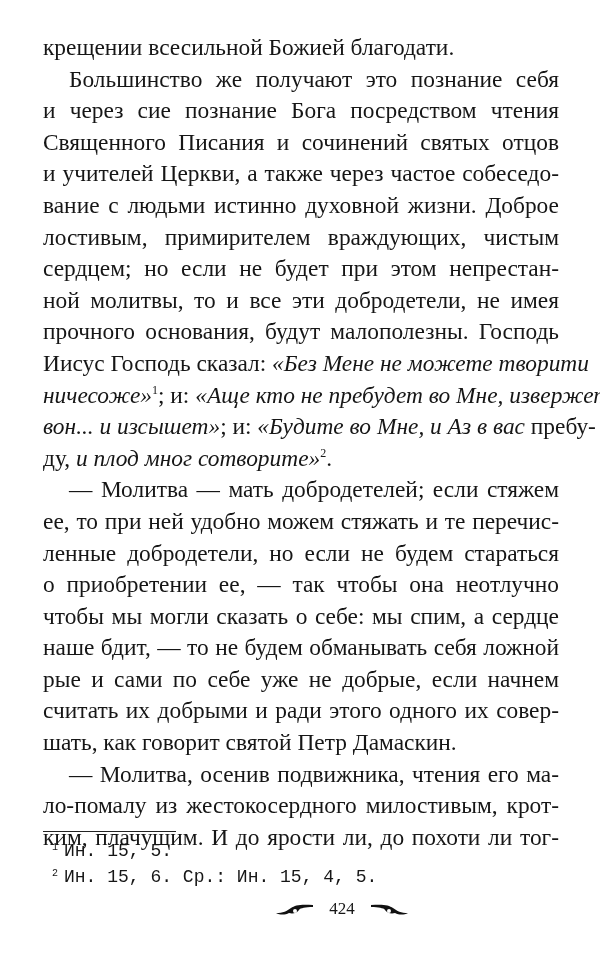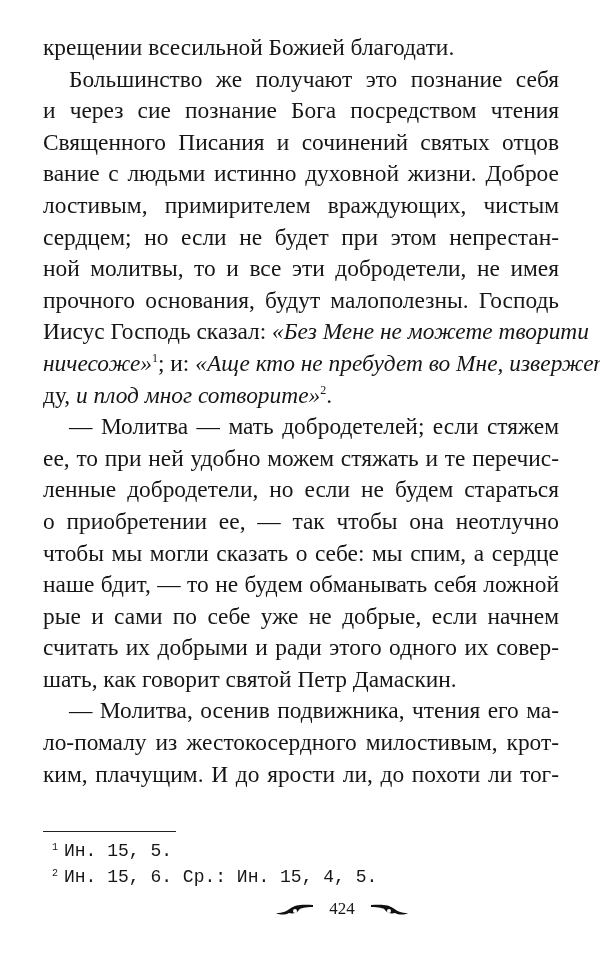--- a/index.html
+++ b/index.html
@@ -26,28 +26,30 @@
 </style>
 </head>
 <body>
 
 <div class="page">
   <div class="body-text">
     <span class="line last">крещении всесильной Божией благодати.</span>
     <span class="line indent">Большинство же получают это познание себя</span>
     <span class="line">и через сие познание Бога посредством чтения</span>
     <span class="line">Священного Писания и сочинений святых отцов</span>
+    <span class="line">и учителей Церкви, а также через частое собеседо-</span>
     <span class="line">вание с людьми истинно духовной жизни. Доброе</span>
     <span class="line">лостивым, примирителем враждующих, чистым</span>
     <span class="line">сердцем; но если не будет при этом непрестан-</span>
     <span class="line">ной молитвы, то и все эти добродетели, не имея</span>
     <span class="line">прочного основания, будут малополезны. Господь</span>
 
     <span class="line"><span>Иисус Господь сказал: </span><span class="it">«Без Мене не можете творити</span></span>
     <span class="line"><span class="it">ничесоже»</span><sup>1</sup><span>; и: </span><span class="it">«Аще кто не пребудет во Мне, извержется</span></span>
+    <span class="line"><span class="it">вон... и изсышет»</span><span>; и: </span><span class="it">«Будите во Мне, и Аз в вас</span><span> пребу-</span></span>
     <span class="line last"><span>ду, </span><span class="it">и плод мног сотворите»</span><sup>2</sup><span>.</span></span>
 
     <span class="line indent">— Молитва — мать добродетелей; если стяжем</span>
     <span class="line">ее, то при ней удобно можем стяжать и те перечис-</span>
     <span class="line">ленные добродетели, но если не будем стараться</span>
     <span class="line">о приобретении ее, — так чтобы она неотлучно</span>
     <span class="line">чтобы мы могли сказать о себе: мы спим, а сердце</span>
     <span class="line">наше бдит, — то не будем обманывать себя ложной</span>
     <span class="line">рые и сами по себе уже не добрые, если начнем</span>
     <span class="line">считать их добрыми и ради этого одного их совер-</span>

